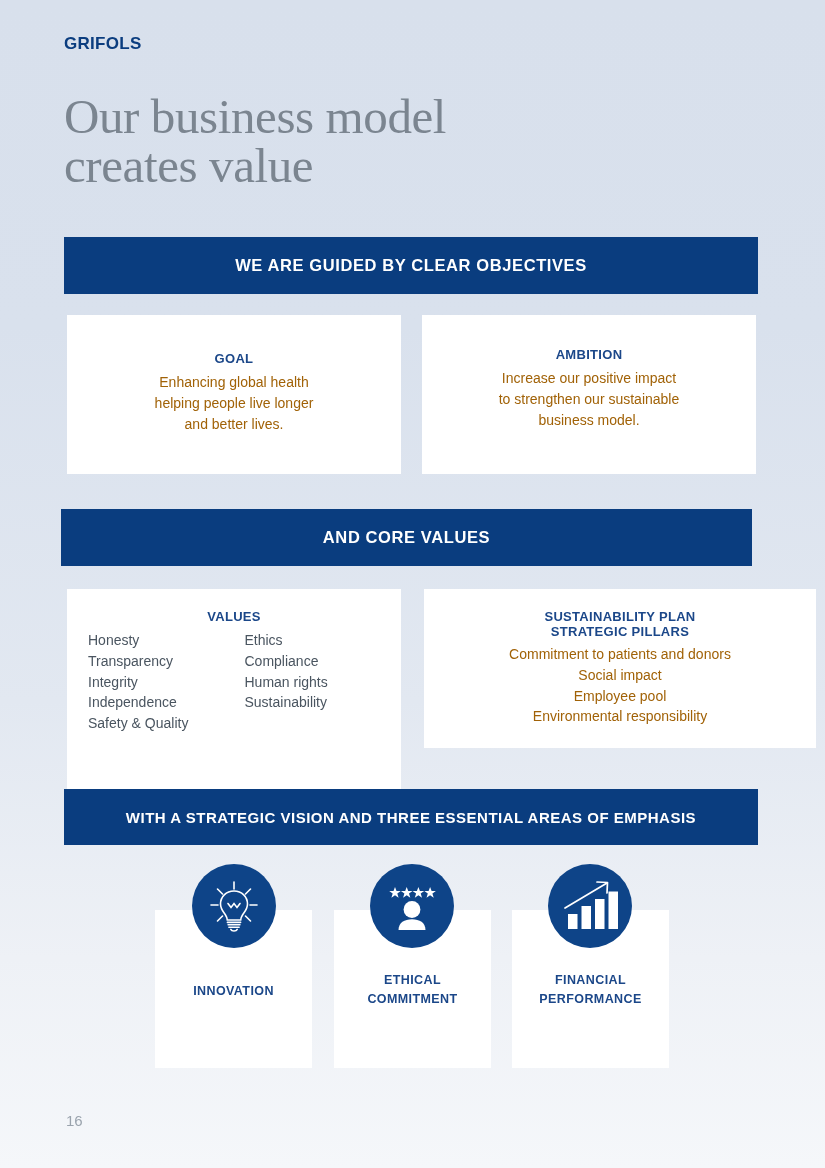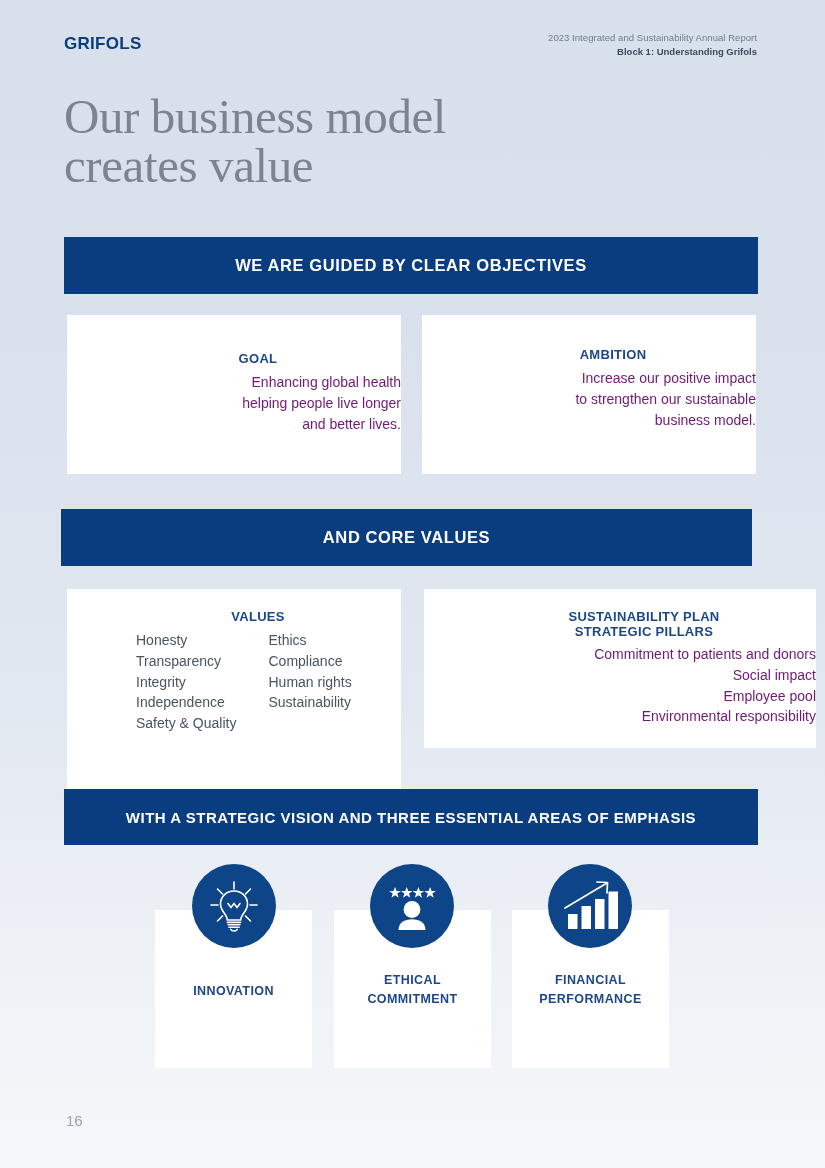--- a/index.html
+++ b/index.html
@@ -72,37 +72,36 @@
     letter-spacing: 0.6px;
   }
   #banner-objectives { left: 64px; top: 237px; width: 694px; height: 57px; font-size: 16.5px; }
   #banner-values     { left: 61px; top: 509px; width: 691px; height: 57px; font-size: 16.5px; }
   #banner-vision     { left: 64px; top: 789px; width: 694px; height: 56px; font-size: 15px; letter-spacing: 0.5px; }
 
   
   .card {
     position: absolute;
     background: #ffffff;
-    padding-left: 48px;
   }
   #card-goal      { left: 67px;  top: 315px; width: 334px; height: 159px; }
   #card-ambition  { left: 422px; top: 315px; width: 334px; height: 159px; }
   #card-values    { left: 67px;  top: 589px; width: 334px; height: 205px; }
   #card-pillars   { left: 424px; top: 589px; width: 392px; height: 159px; }
 
   .card-title {
     text-align: center;
     color: #1b4789;
     font-weight: 700;
     font-size: 13px;
     letter-spacing: 0.3px;
   }
   .card-body {
-    text-align: right;
-    color: #701a75;
+    text-align: center;
+    color: #a16207;
     font-size: 14px;
     line-height: 21px;
   }
   #card-goal .card-title      { margin-top: 36px; }
   #card-goal .card-body       { margin-top: 6px; }
   #card-ambition .card-title  { margin-top: 32px; }
   #card-ambition .card-body   { margin-top: 6px; }
 
   
   #card-values .card-title { margin-top: 20px; }
@@ -172,24 +171,20 @@
     font-size: 15px;
     color: #9aa3ad;
     font-weight: 300;
   }
 </style>
 </head>
 <body>
 
 <div class="page-header">
   <div class="brand brand-alt">GRIFOLS</div>
-  <div class="header-right">
-    <div class="header-line1">2023 Integrated and Sustainability Annual Report</div>
-    <div class="header-line2">Block 1: Understanding Grifols</div>
-  </div>
 </div>
 
 <h1 class="page-title">
   <span>Our business model</span>
   <span class="l2">creates value</span>
 </h1>
 
 <div class="banner" id="banner-objectives">WE ARE GUIDED BY CLEAR OBJECTIVES</div>
 
 <div class="card" id="card-goal">

